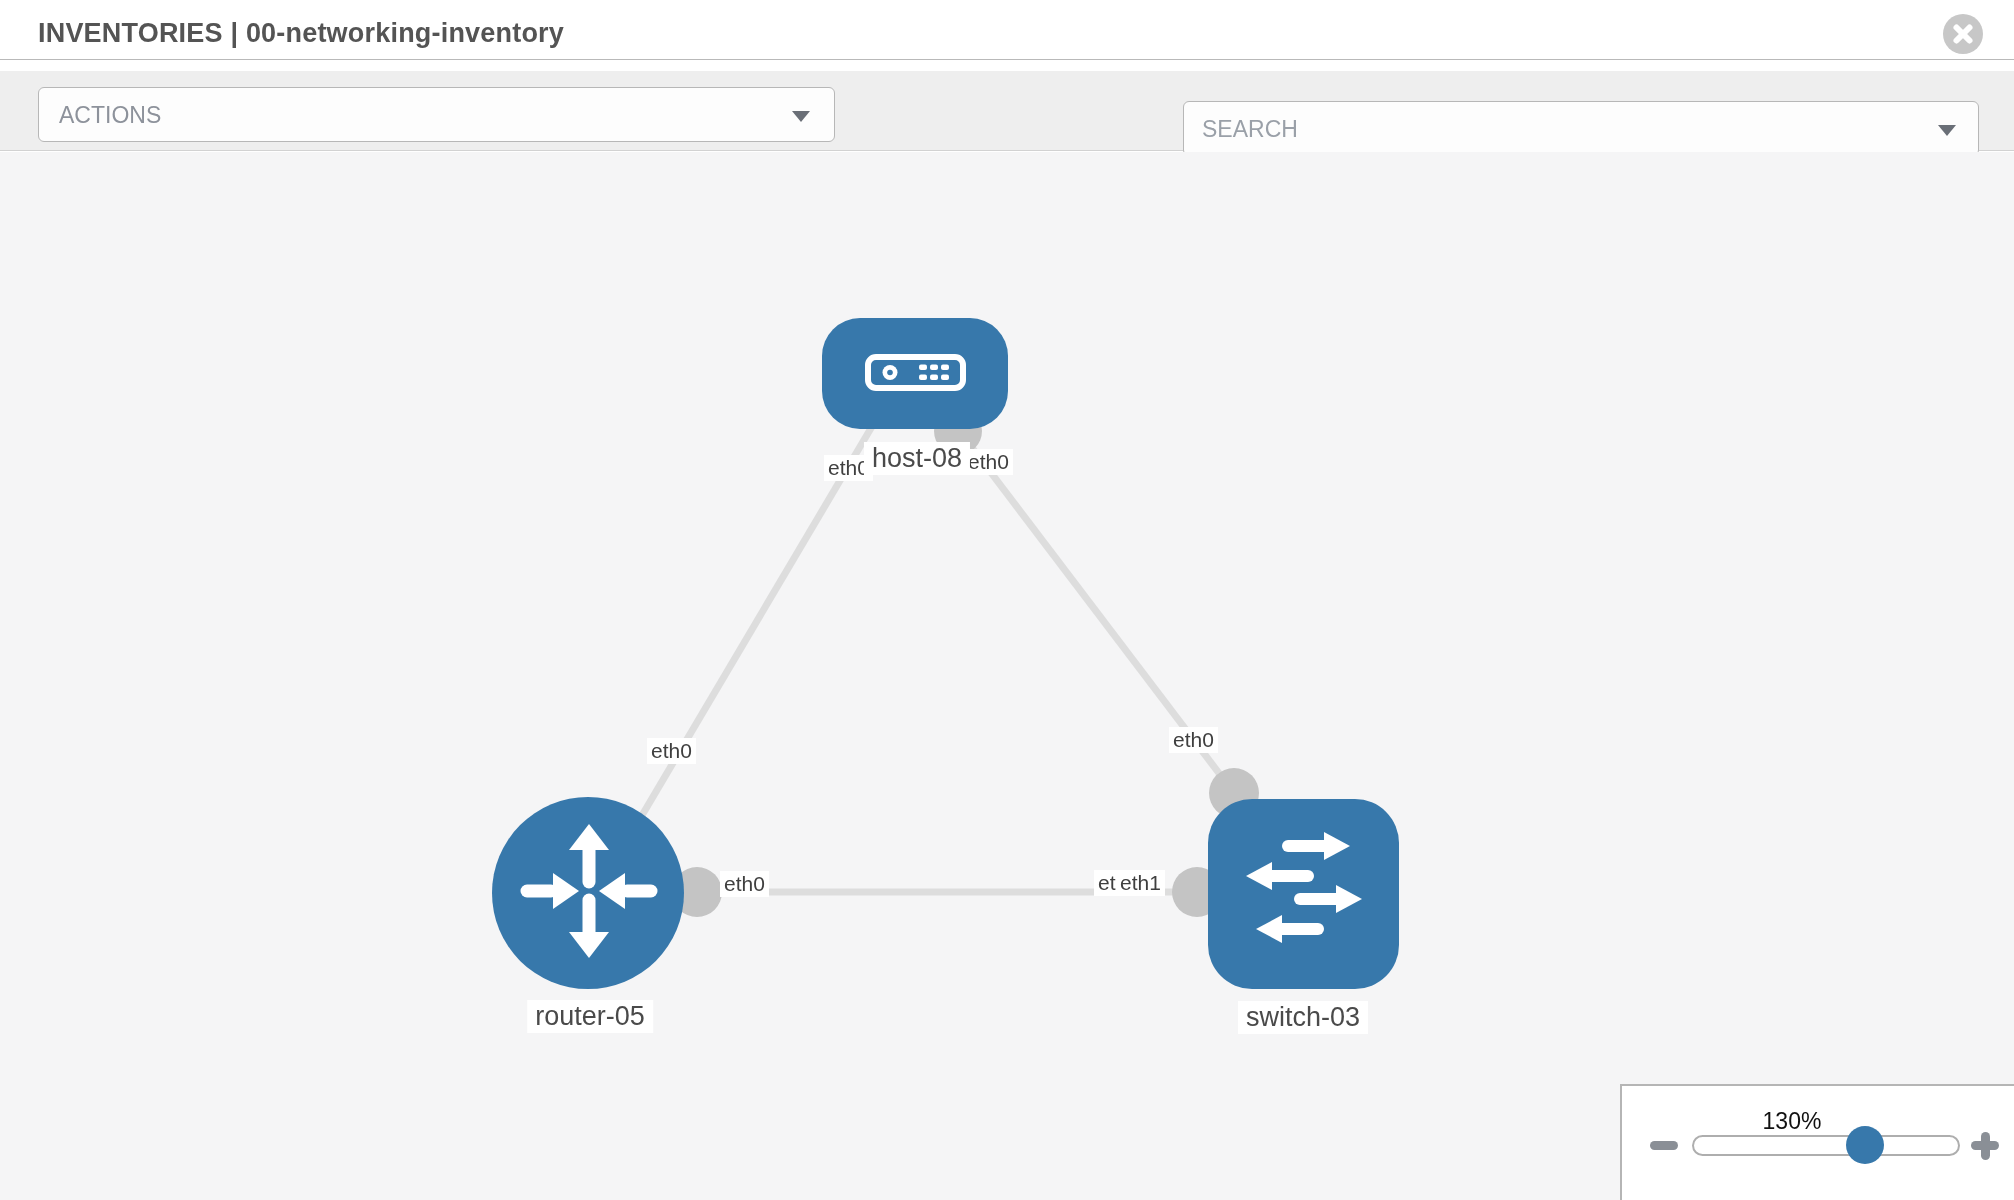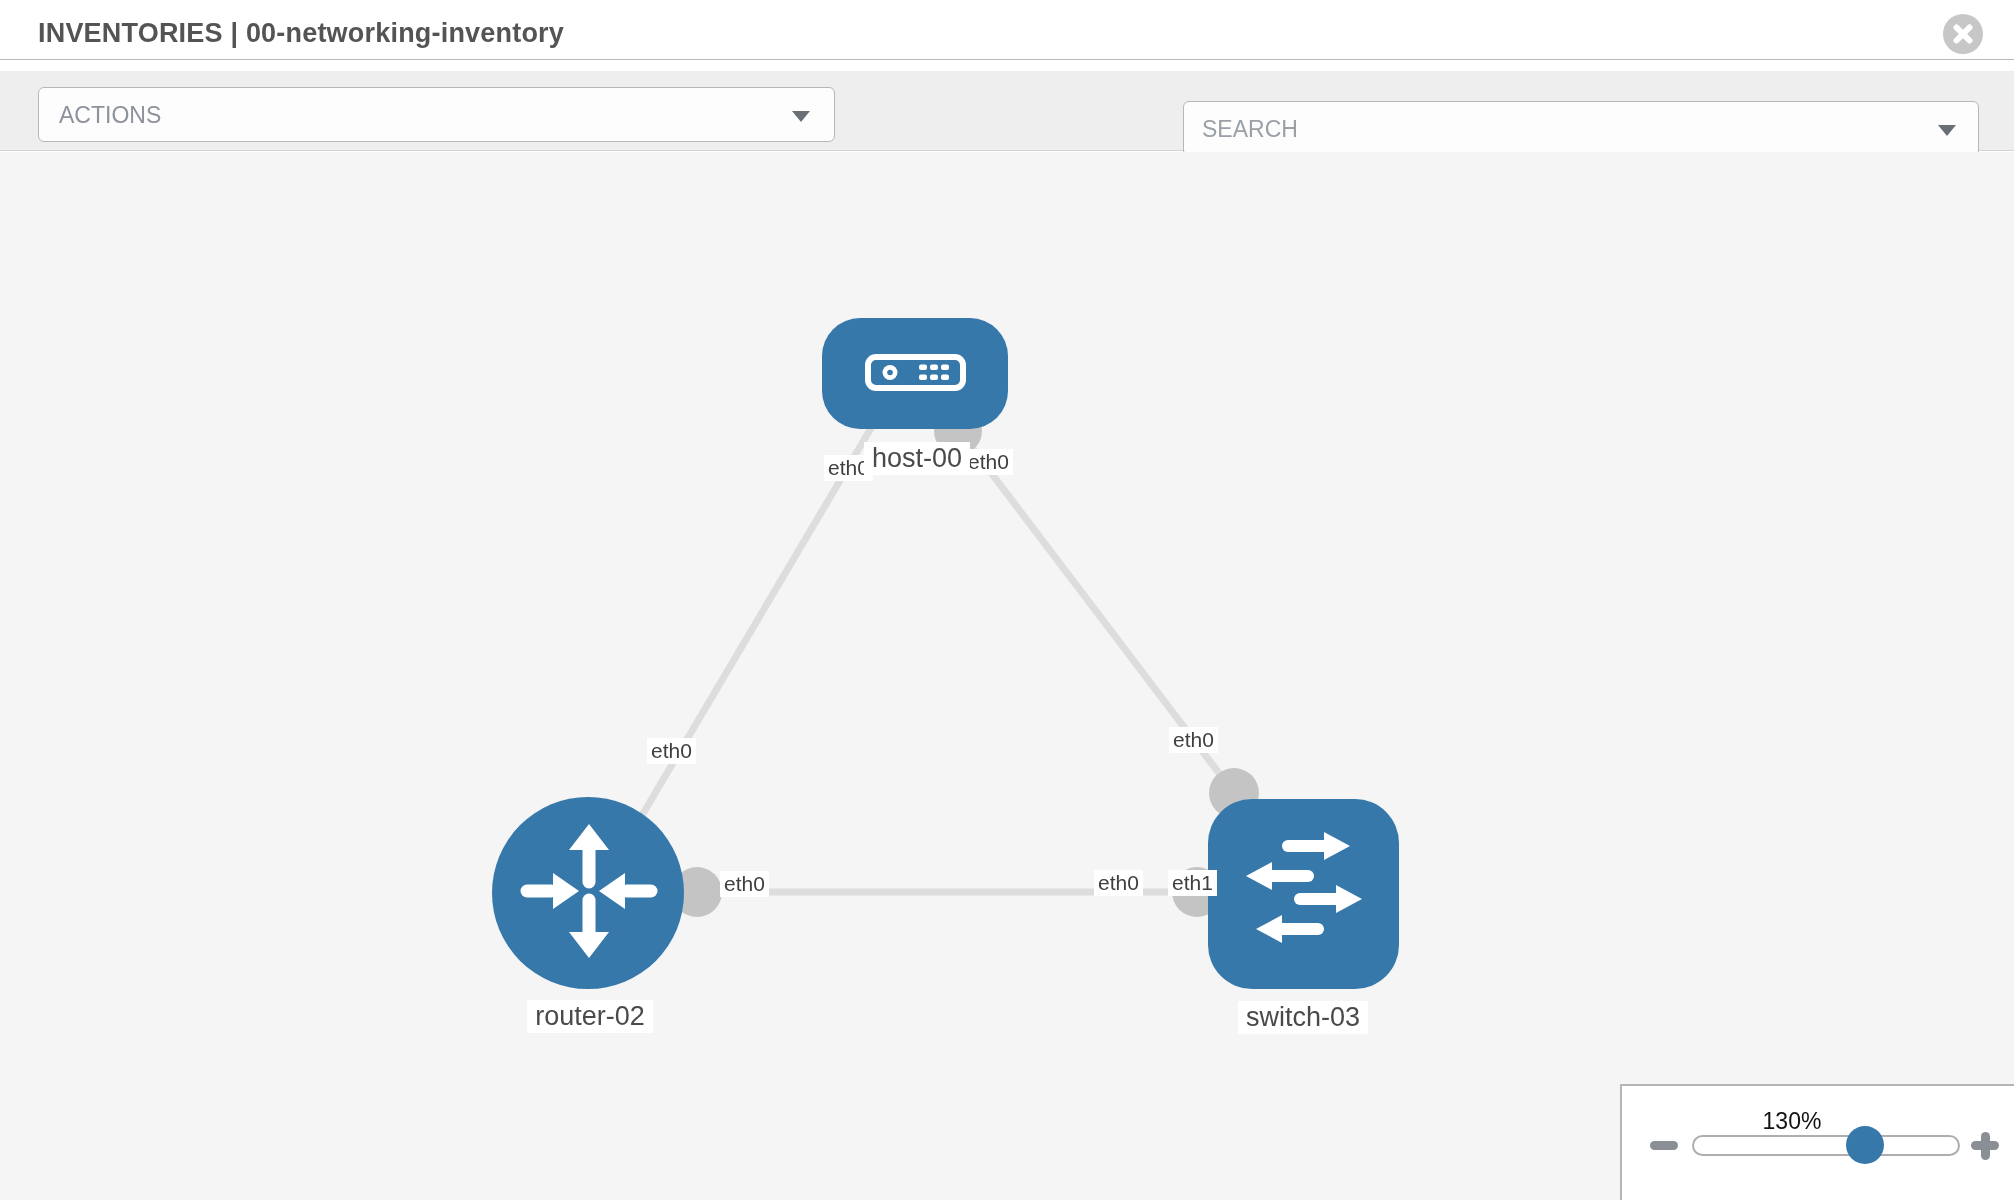--- a/index.html
+++ b/index.html
@@ -147,24 +147,24 @@
       </g>
     </g>
   </svg>
 
   <div class="chip" style="left:824px;top:303px">eth0</div>
   <div class="chip" style="left:964px;top:297px">eth0</div>
   <div class="chip" style="left:647px;top:586px">eth0</div>
   <div class="chip" style="left:1169px;top:575px">eth0</div>
   <div class="chip" style="left:720px;top:719px">eth0</div>
   <div class="chip" style="left:1094px;top:718px">eth0</div>
-  <div class="chip" style="left:1168px;top:718px">eth1</div>
+  <div class="chip" style="left:1116px;top:718px">eth1</div>
 
-  <div class="node-label" style="left:917px;top:290px">host-00</div>
-  <div class="node-label" style="left:590px;top:848px">router-02</div>
+  <div class="node-label" style="left:917px;top:290px">host-08</div>
+  <div class="node-label" style="left:590px;top:848px">router-05</div>
   <div class="node-label" style="left:1303px;top:849px">switch-03</div>
 
   <div class="zoom-panel">
     <div class="zoom-level">130%</div>
     <div class="zoom-minus"></div>
     <div class="zoom-track"></div>
     <div class="zoom-thumb"></div>
     <div>
       <span class="zoom-plus-h"></span>
       <span class="zoom-plus-v"></span>

